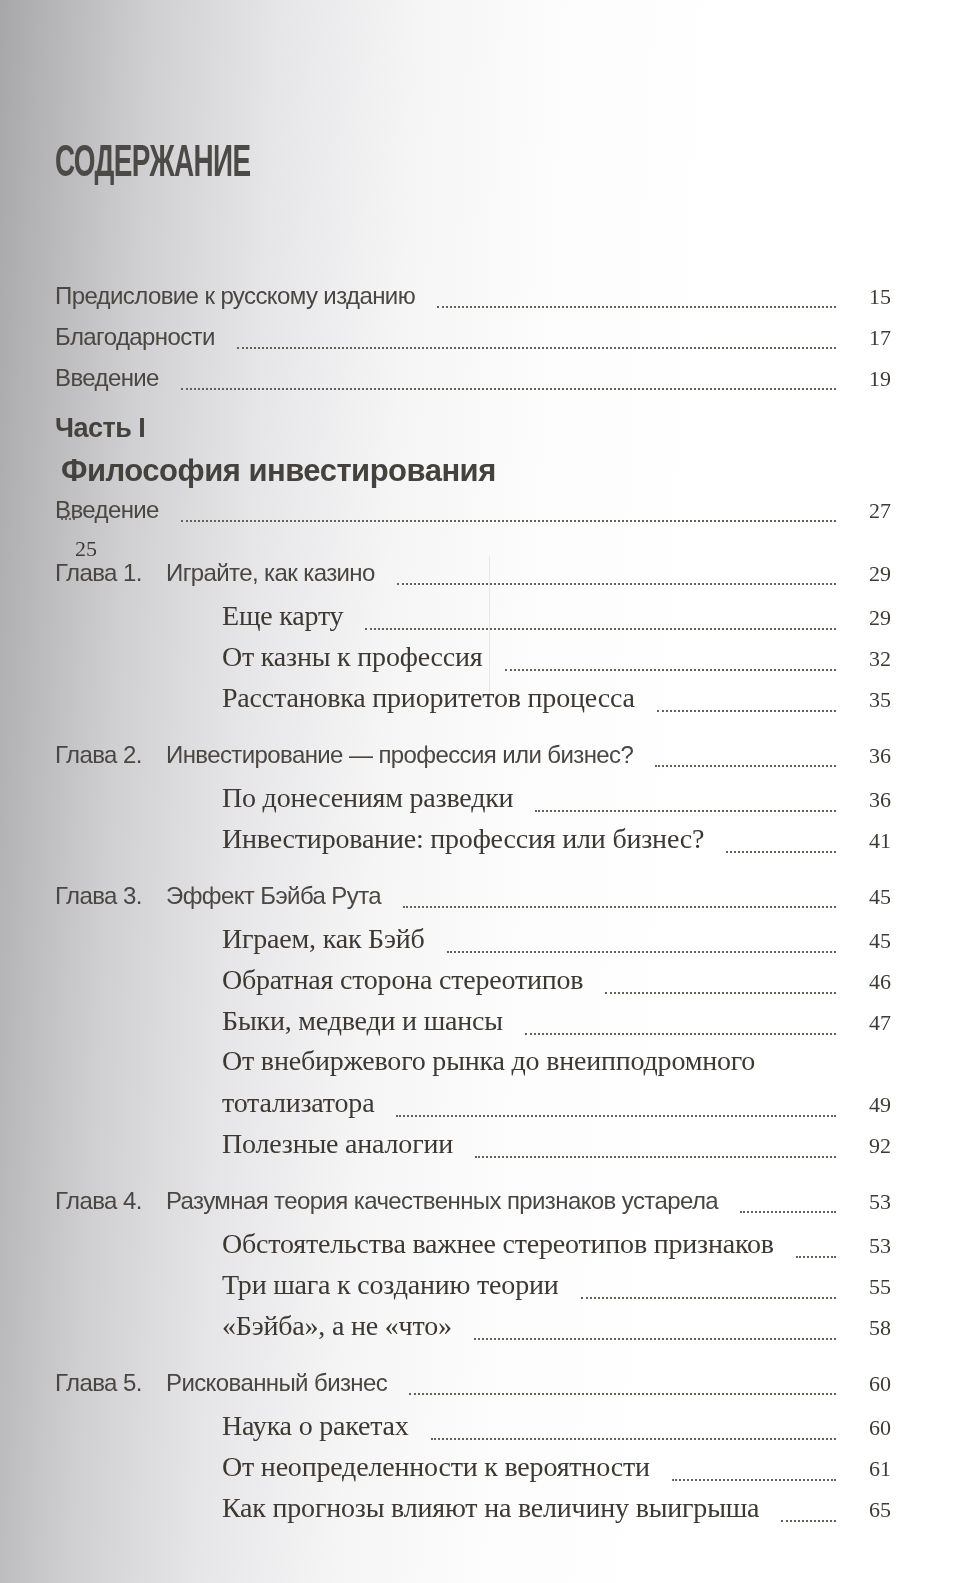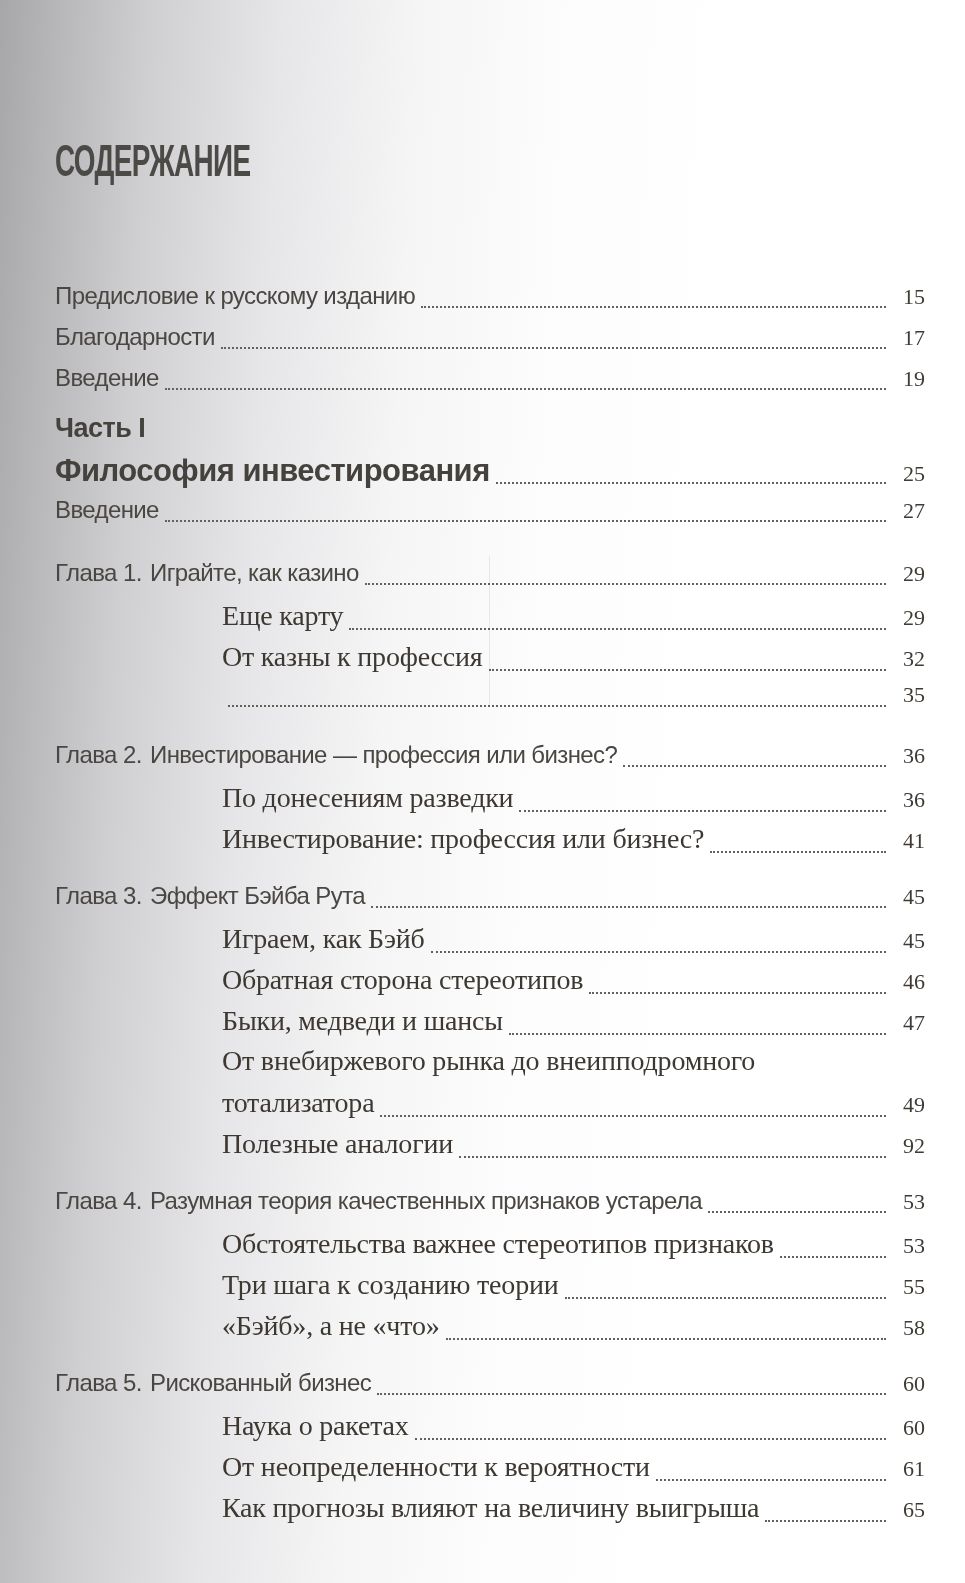--- a/index.html
+++ b/index.html
@@ -1,21 +1,21 @@
 <!DOCTYPE html>
 <html><head>
 <meta charset="utf-8">
 <style>
   html, body { margin: 0; padding: 0; background: #e8e8e8; }
   .page {
     position: relative;
     width: 965px;
     height: 1583px;
     box-sizing: border-box;
-    padding: 138px 40px 0 55px;
+    padding: 138px 74px 0 55px;
     overflow: hidden;
     background: linear-gradient(93deg,
       #a7a7aa 0px, #b6b6b9 55px, #cfcfd2 150px, #e6e6e8 280px,
       #f5f5f6 420px, #fcfcfd 560px, #ffffff 740px, #ffffff 965px);
     font-family: "Liberation Sans", sans-serif;
     color: #4a4641;
   }
   
   .crease {
     position: absolute; left: 489px; top: 556px;
@@ -24,21 +24,21 @@
 
   .toc-title {
     margin: 0; line-height: 1; white-space: nowrap;
     font-size: 45px; font-weight: 700; color: #4c4a47;
     font-stretch: condensed; letter-spacing: -1px;
     transform: scaleX(0.62); transform-origin: left center;
   }
 
   .row {
     display: flex; align-items: baseline;
-    height: 41px; box-sizing: border-box; padding-top: 7px;
+    height: 41px; box-sizing: border-box; padding-top: 7px; gap: 16px;
   }
   .lbl { white-space: nowrap; }
   .sans { font-size: 24px; font-stretch: condensed; letter-spacing: -0.6px; color: #4a4641; }
   .dots {
     flex: 1 1 auto; min-width: 14px;
     border-bottom: 2px dotted #64615b;
     margin: 0 3px 0 6px; line-height: 0.82;
   }
   .dots::before { content: "\00a0"; }
   .pg {
@@ -48,21 +48,21 @@
   }
 
   .front { margin-top: 92px; }
 
   .part { margin-top: 12px; }
   .kicker {
     font-size: 27px; font-weight: 700; line-height: 36px;
     letter-spacing: -0.5px; font-stretch: condensed; color: #45423e;
     white-space: nowrap;
   }
-  .part-title-row { height: 43px; }
+  .part-title-row { height: 43px; flex-direction: column; }
   .part-title {
     font-size: 31px; font-weight: 700; letter-spacing: -0.5px;
     font-stretch: condensed; color: #45423e;
   }
 
   .chapters { margin-top: 22px; }
   .chapter-group { margin-bottom: 18px; }
   .ch-label { flex: none; width: 95px; }
 
   .sec-row, .sec-line {
@@ -128,20 +128,21 @@
         <span class="lbl">Еще карту</span>
         <span class="dots"></span>
         <span class="pg">29</span>
       </div>
       <div class="row sec-row">
         <span class="lbl">От казны к профессия</span>
         <span class="dots"></span>
         <span class="pg">32</span>
       </div>
       <div class="row sec-row">
+        <span class="lbl">Расстановка приоритетов процесса</span>
         <span class="dots"></span>
         <span class="pg">35</span>
       </div>
     </div>
 
     <div class="chapter-group">
       <div class="row sans">
         <span class="ch-label">Глава 2.</span>
         <span class="lbl">Инвестирование — профессия или бизнес?</span>
         <span class="dots"></span>
@@ -205,21 +206,21 @@
         <span class="lbl">Обстоятельства важнее стереотипов признаков</span>
         <span class="dots"></span>
         <span class="pg">53</span>
       </div>
       <div class="row sec-row">
         <span class="lbl">Три шага к созданию теории</span>
         <span class="dots"></span>
         <span class="pg">55</span>
       </div>
       <div class="row sec-row">
-        <span class="lbl">«Бэйб», а не «что»</span>
+        <span class="lbl">«Бэйба», а не «что»</span>
         <span class="dots"></span>
         <span class="pg">58</span>
       </div>
     </div>
 
     <div class="chapter-group">
       <div class="row sans">
         <span class="ch-label">Глава 5.</span>
         <span class="lbl">Рискованный бизнес</span>
         <span class="dots"></span>

